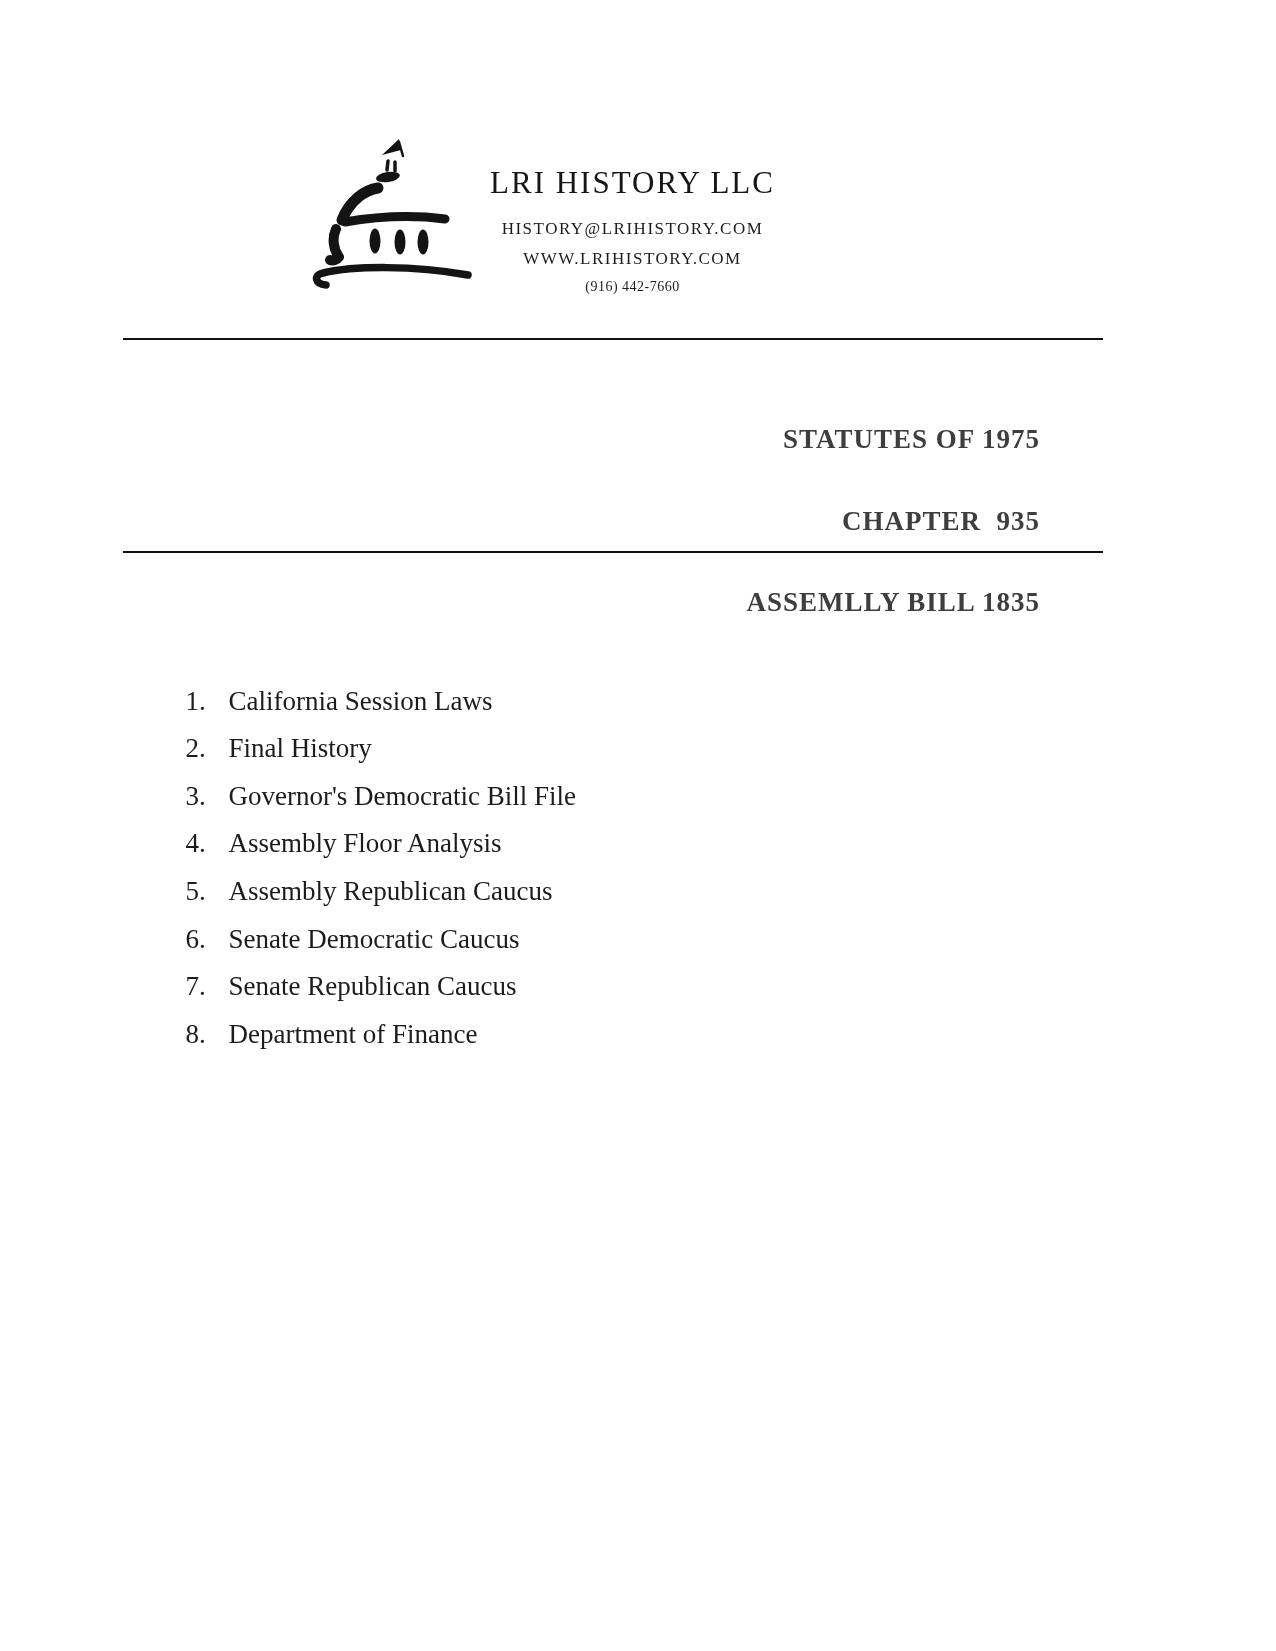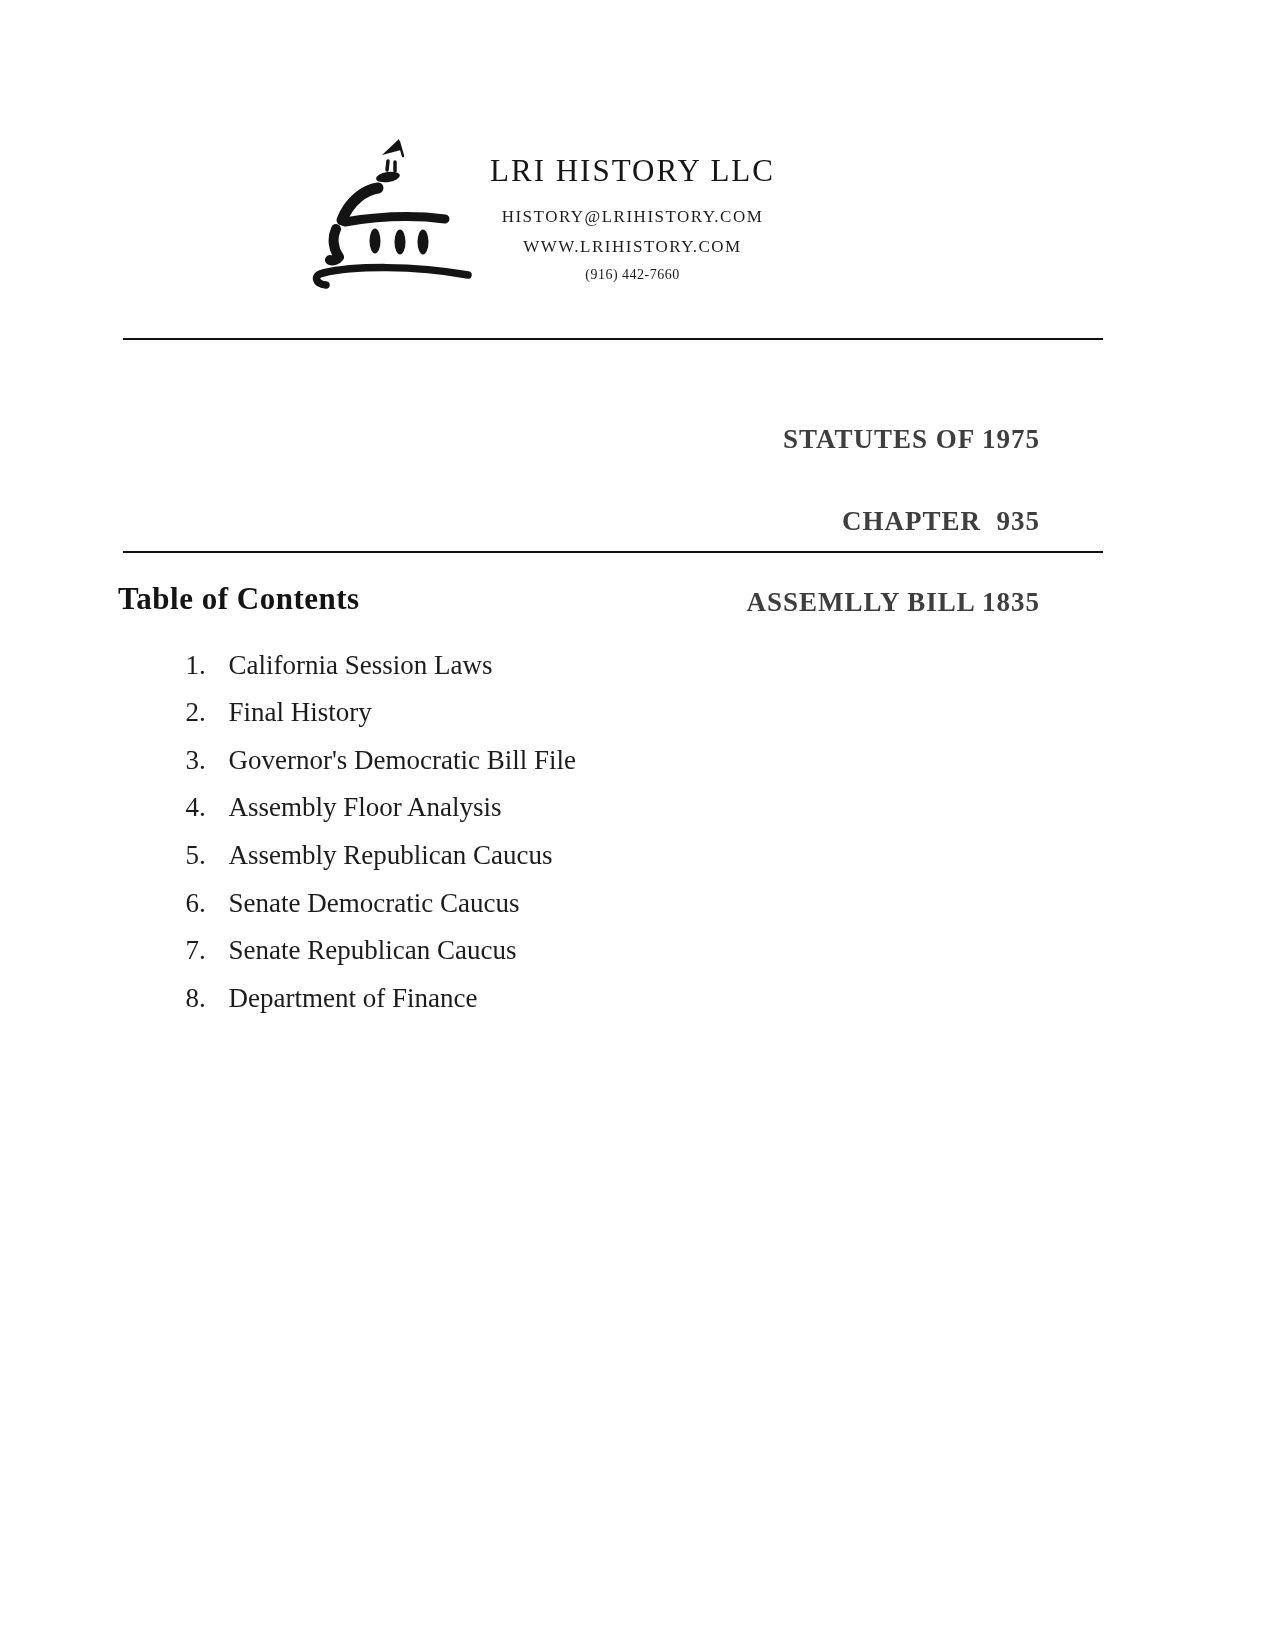--- a/index.html
+++ b/index.html
@@ -17,21 +17,21 @@
   .logo {
     position: absolute;
     left: 308px;
     top: 133px;
     width: 168px;
     height: 160px;
   }
   .header-text {
     position: absolute;
     left: 380px;
-    top: 152px;
+    top: 164px;
     width: 505px;
     text-align: center;
   }
   .company-name {
     font-size: 31px;
     line-height: 38px;
     letter-spacing: 2px;
     color: #161616;
     white-space: pre;
   }
@@ -93,21 +93,21 @@
     font-size: 31px;
     line-height: 42px;
     font-weight: bold;
     letter-spacing: 0.5px;
     color: #141414;
     white-space: pre;
   }
   .toc-list {
     position: absolute;
     left: 145px;
-    top: 594px;
+    top: 630px;
     font-size: 27px;
     color: #1c1c1c;
   }
   .toc-row {
     height: 47.6px;
     line-height: 47.6px;
     white-space: pre;
   }
   .toc-num {
     display: inline-block;
@@ -152,21 +152,20 @@
   <div class="rule rule-top"></div>
 
   <div class="case-block">
     <div class="case-line">STATUTES OF 1975</div>
     <div class="case-line">CHAPTER  935</div>
     <div class="case-line">ASSEMLLY BILL 1835</div>
   </div>
 
   <div class="rule rule-mid"></div>
 
-  <div class="toc-heading">Table of Contents</div>
 
   <div class="toc-list">
     <div class="toc-row">
       <span class="toc-num">1.</span><span class="toc-text">California Session Laws</span>
     </div>
     <div class="toc-row">
       <span class="toc-num">2.</span><span class="toc-text">Final History</span>
     </div>
     <div class="toc-row">
       <span class="toc-num">3.</span><span class="toc-text">Governor's Democratic Bill File</span>

